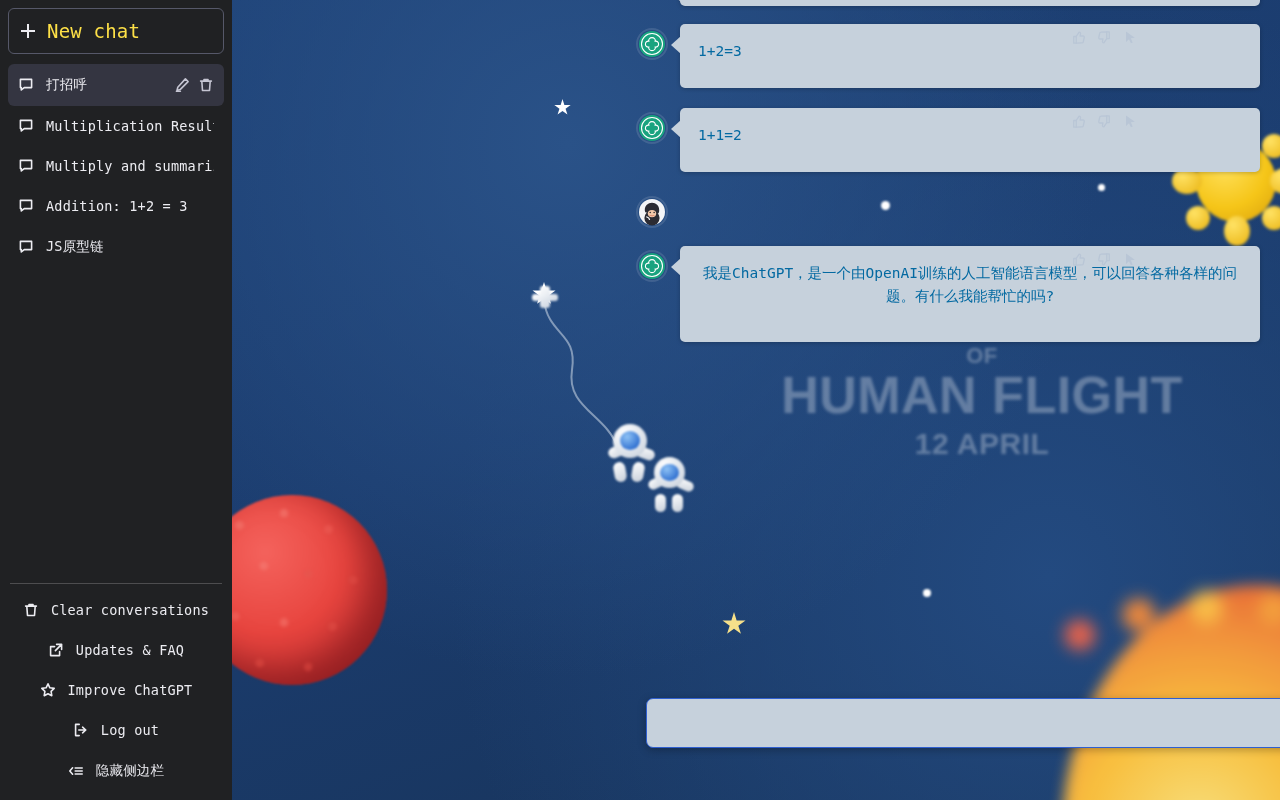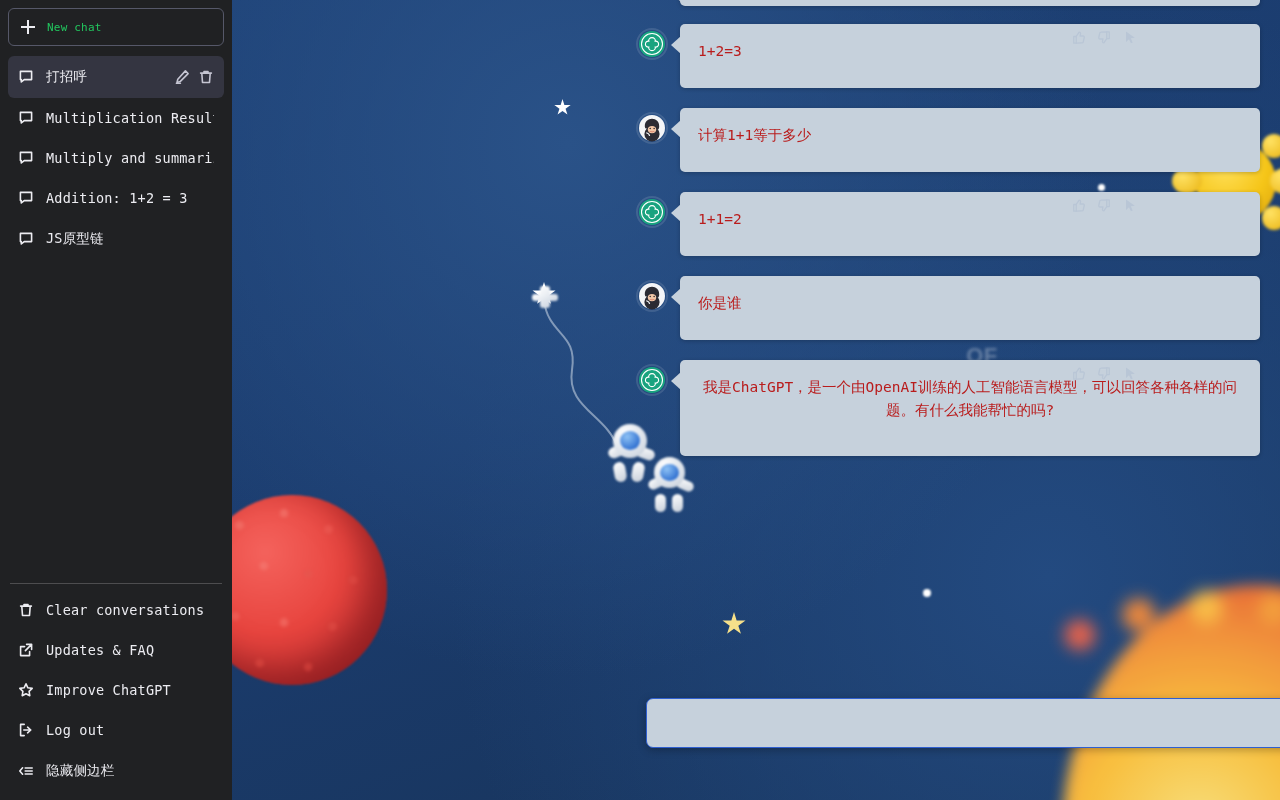--- a/index.html
+++ b/index.html
@@ -14,21 +14,21 @@
   .sidebar{
     width:232px; height:800px; flex:0 0 232px;
     background:#202123; color:#ececf1;
     display:flex; flex-direction:column;
     padding:8px; position:relative; z-index:40;
   }
   .new-chat{
     display:flex; align-items:center; gap:12px;
     border:1px solid #565869; border-radius:6px;
     padding:11px 12px; margin-bottom:10px;
-    font-size:11px; color:#22c55e; cursor:pointer;
+    font-size:19px; color:#fde047; cursor:pointer;
     letter-spacing:.2px;
   }
   .plus-ico{ width:14px;height:14px;position:relative;flex:0 0 14px;}
   .plus-ico::before,.plus-ico::after{content:"";position:absolute;background:#ececf1;}
   .plus-ico::before{left:6px;top:0;width:1.6px;height:14px;}
   .plus-ico::after{top:6px;left:0;height:1.6px;width:14px;}
 
   .convo-list{ overflow:hidden; }
   .convo{
     display:flex; align-items:center; gap:12px;
@@ -40,21 +40,21 @@
   .convo.active{ background:#343541; }
   .convo .label{ overflow:hidden; text-overflow:clip; flex:1; }
   .convo .acts{ display:flex; gap:8px; margin-left:auto; }
 
   .divider{ border-top:1px solid #4d4d4f; margin:10px 2px 6px; }
   .foot-list{ margin-top:auto; }
   .foot{
     display:flex; align-items:center; gap:12px;
     padding:12px 10px; border-radius:6px;
     font-size:13.5px; color:#ececf1; cursor:pointer;
-    white-space:nowrap; letter-spacing:.2px;
+    white-space:nowrap; letter-spacing:.2px;justify-content:center;
   }
   .sico{ width:16px;height:16px;flex:0 0 16px;display:block; }
   .sico svg{ width:16px;height:16px;display:block;stroke:#ececf1;fill:none;stroke-width:1.6;stroke-linecap:round;stroke-linejoin:round;}
   .acts .sico svg{ stroke:#c5c5d2; }
 
   
   .main{
     position:relative; flex:1; height:800px; overflow:hidden;
     background:
       radial-gradient(circle at 32% 18%, #2a5288 0%, rgba(42,82,136,0) 55%),
@@ -157,21 +157,21 @@
   .msgs{ position:absolute; left:0; right:0; top:-28px; }
 
   .row{ display:flex; align-items:flex-start; gap:14px; padding:0 0 0 406px; margin-bottom:20px; position:relative;}
   .avatar{ width:28px;height:28px;border-radius:50%;flex:0 0 28px;margin-top:6px;
     overflow:hidden;position:relative;box-shadow:0 0 0 2px rgba(255,255,255,.12);}
   .avatar svg{ width:28px;height:28px;display:block; }
 
   .bubble{
     position:relative; width:580px; min-height:64px;
     background:#c6d1dc; border-radius:5px;
-    padding:16px 18px; color:#b91c1c; font-size:14.5px; line-height:1.62;
+    padding:16px 18px; color:#0369a1; font-size:14.5px; line-height:1.62;
     box-shadow:0 1px 4px rgba(0,0,0,.22);
   }
   .bubble::before{
     content:""; position:absolute; left:-9px; top:12px;
     border-top:9px solid transparent; border-bottom:9px solid transparent;
     border-right:10px solid #c6d1dc;
   }
   .bubble.cut{ min-height:34px; padding-top:0; }
 
   .feedback{ position:absolute; right:142px; top:8px; display:flex; gap:11px; align-items:center;}
@@ -429,90 +429,74 @@
               </svg>
             </span>
           <span class="cursor">
               <svg viewBox="0 0 16 16">
                 <path d="M3.2 1.6l9.4 6.6-4.3.7 2 4.3-1.9.9-2-4.3-3.2 2.9z"></path>
               </svg>
             </span>
         </div>
       </div>
 
+
+      <div class="row">
+        <span class="avatar">
+          <svg viewBox="0 0 28 28">
+              <circle cx="14" cy="14" r="13" fill="#19a37f"></circle>
+              <circle cx="14" cy="14" r="10.5" fill="none" stroke="#fff" stroke-width="1.1"></circle>
+              <path d="M14 7.6c2.4 0 3.6 1.9 3.2 3.6 1.7-.4 3.4.9 3.4 3 0 2.1-1.8 3.2-3.4 2.9.5 1.7-.8 3.5-3.2 3.5s-3.6-1.8-3.2-3.5c-1.6.3-3.4-.8-3.4-2.9 0-2.1 1.7-3.4 3.4-3-.4-1.7.8-3.6 3.2-3.6z" fill="none" stroke="#fff" stroke-width="1.1"></path>
+            </svg>
+        </span>
+        <div class="bubble">1+1=2</div>
+        <div class="feedback" style="top:6px;">
+          <span>
+              <svg viewBox="0 0 16 16">
+                <path d="M5.6 14V6.8l3.1-4.6c.9 0 1.5.7 1.5 1.6l-.5 2.6h3.2c.8 0 1.4.8 1.2 1.6l-1 4.6c-.1.7-.7 1.2-1.4 1.2z"></path>
+                <path d="M5.6 6.9H2.9V14h2.7"></path>
+              </svg>
+            </span>
+          <span>
+              <svg viewBox="0 0 16 16">
+                <path d="M10.4 2v7.2l-3.1 4.6c-.9 0-1.5-.7-1.5-1.6l.5-2.6H3.1c-.8 0-1.4-.8-1.2-1.6l1-4.6C3 2.7 3.6 2.2 4.3 2.2z"></path>
+                <path d="M10.4 9.1h2.7V2h-2.7"></path>
+              </svg>
+            </span>
+          <span class="cursor">
+              <svg viewBox="0 0 16 16">
+                <path d="M3.2 1.6l9.4 6.6-4.3.7 2 4.3-1.9.9-2-4.3-3.2 2.9z"></path>
+              </svg>
+            </span>
+        </div>
+      </div>
+
       <div class="row">
         <span class="avatar">
           <svg viewBox="0 0 28 28">
               <circle cx="14" cy="14" r="13" fill="#f4f5f7"></circle>
               <circle cx="14" cy="20" r="7.6" fill="#2b2b33"></circle>
               <path d="M6.8 12.2c0-4.5 3.2-7.4 7.2-7.4s7.2 2.9 7.2 7.4c0 2.3-.7 3.4-1.6 3.4-1.1 0-1.3-1.3-3-1.3-2.1 0-2.3 1.6-4.1 1.6-1.9 0-2.4-1.4-4-1.4-1 0-1.7-.6-1.7-2.3z" fill="#2b2b33"></path>
               <ellipse cx="14" cy="15.6" rx="4.2" ry="3.6" fill="#f2c7a8"></ellipse>
               <path d="M11.4 16.8c1.5 1.3 3.8 1.3 5.3 0-.5 1.9-4.8 1.9-5.3 0z" fill="#c0392b"></path>
               <circle cx="12.2" cy="14.4" r=".75" fill="#24242b"></circle>
               <circle cx="16.1" cy="14.4" r=".75" fill="#24242b"></circle>
               <path d="M8.2 18.8c2 .4 3.2 1.8 3.4 3.2" stroke="#f4f5f7" stroke-width="1.1" fill="none"></path>
             </svg>
         </span>
-        <div class="bubble">计算1+1等于多少</div>
       </div>
 
       <div class="row">
         <span class="avatar">
           <svg viewBox="0 0 28 28">
               <circle cx="14" cy="14" r="13" fill="#19a37f"></circle>
               <circle cx="14" cy="14" r="10.5" fill="none" stroke="#fff" stroke-width="1.1"></circle>
               <path d="M14 7.6c2.4 0 3.6 1.9 3.2 3.6 1.7-.4 3.4.9 3.4 3 0 2.1-1.8 3.2-3.4 2.9.5 1.7-.8 3.5-3.2 3.5s-3.6-1.8-3.2-3.5c-1.6.3-3.4-.8-3.4-2.9 0-2.1 1.7-3.4 3.4-3-.4-1.7.8-3.6 3.2-3.6z" fill="none" stroke="#fff" stroke-width="1.1"></path>
             </svg>
         </span>
-        <div class="bubble">1+1=2</div>
-        <div class="feedback" style="top:6px;">
-          <span>
-              <svg viewBox="0 0 16 16">
-                <path d="M5.6 14V6.8l3.1-4.6c.9 0 1.5.7 1.5 1.6l-.5 2.6h3.2c.8 0 1.4.8 1.2 1.6l-1 4.6c-.1.7-.7 1.2-1.4 1.2z"></path>
-                <path d="M5.6 6.9H2.9V14h2.7"></path>
-              </svg>
-            </span>
-          <span>
-              <svg viewBox="0 0 16 16">
-                <path d="M10.4 2v7.2l-3.1 4.6c-.9 0-1.5-.7-1.5-1.6l.5-2.6H3.1c-.8 0-1.4-.8-1.2-1.6l1-4.6C3 2.7 3.6 2.2 4.3 2.2z"></path>
-                <path d="M10.4 9.1h2.7V2h-2.7"></path>
-              </svg>
-            </span>
-          <span class="cursor">
-              <svg viewBox="0 0 16 16">
-                <path d="M3.2 1.6l9.4 6.6-4.3.7 2 4.3-1.9.9-2-4.3-3.2 2.9z"></path>
-              </svg>
-            </span>
-        </div>
-      </div>
-
-      <div class="row">
-        <span class="avatar">
-          <svg viewBox="0 0 28 28">
-              <circle cx="14" cy="14" r="13" fill="#f4f5f7"></circle>
-              <circle cx="14" cy="20" r="7.6" fill="#2b2b33"></circle>
-              <path d="M6.8 12.2c0-4.5 3.2-7.4 7.2-7.4s7.2 2.9 7.2 7.4c0 2.3-.7 3.4-1.6 3.4-1.1 0-1.3-1.3-3-1.3-2.1 0-2.3 1.6-4.1 1.6-1.9 0-2.4-1.4-4-1.4-1 0-1.7-.6-1.7-2.3z" fill="#2b2b33"></path>
-              <ellipse cx="14" cy="15.6" rx="4.2" ry="3.6" fill="#f2c7a8"></ellipse>
-              <path d="M11.4 16.8c1.5 1.3 3.8 1.3 5.3 0-.5 1.9-4.8 1.9-5.3 0z" fill="#c0392b"></path>
-              <circle cx="12.2" cy="14.4" r=".75" fill="#24242b"></circle>
-              <circle cx="16.1" cy="14.4" r=".75" fill="#24242b"></circle>
-              <path d="M8.2 18.8c2 .4 3.2 1.8 3.4 3.2" stroke="#f4f5f7" stroke-width="1.1" fill="none"></path>
-            </svg>
-        </span>
-        <div class="bubble">你是谁</div>
-      </div>
-
-      <div class="row">
-        <span class="avatar">
-          <svg viewBox="0 0 28 28">
-              <circle cx="14" cy="14" r="13" fill="#19a37f"></circle>
-              <circle cx="14" cy="14" r="10.5" fill="none" stroke="#fff" stroke-width="1.1"></circle>
-              <path d="M14 7.6c2.4 0 3.6 1.9 3.2 3.6 1.7-.4 3.4.9 3.4 3 0 2.1-1.8 3.2-3.4 2.9.5 1.7-.8 3.5-3.2 3.5s-3.6-1.8-3.2-3.5c-1.6.3-3.4-.8-3.4-2.9 0-2.1 1.7-3.4 3.4-3-.4-1.7.8-3.6 3.2-3.6z" fill="none" stroke="#fff" stroke-width="1.1"></path>
-            </svg>
-        </span>
         <div class="bubble" style="min-height:96px;text-align:center;">我是ChatGPT，是一个由OpenAI训练的人工智能语言模型，可以回答各种各样的问题。有什么我能帮忙的吗?</div>
         <div class="feedback" style="top:6px;">
           <span>
               <svg viewBox="0 0 16 16">
                 <path d="M5.6 14V6.8l3.1-4.6c.9 0 1.5.7 1.5 1.6l-.5 2.6h3.2c.8 0 1.4.8 1.2 1.6l-1 4.6c-.1.7-.7 1.2-1.4 1.2z"></path>
                 <path d="M5.6 6.9H2.9V14h2.7"></path>
               </svg>
             </span>
           <span>
               <svg viewBox="0 0 16 16">

